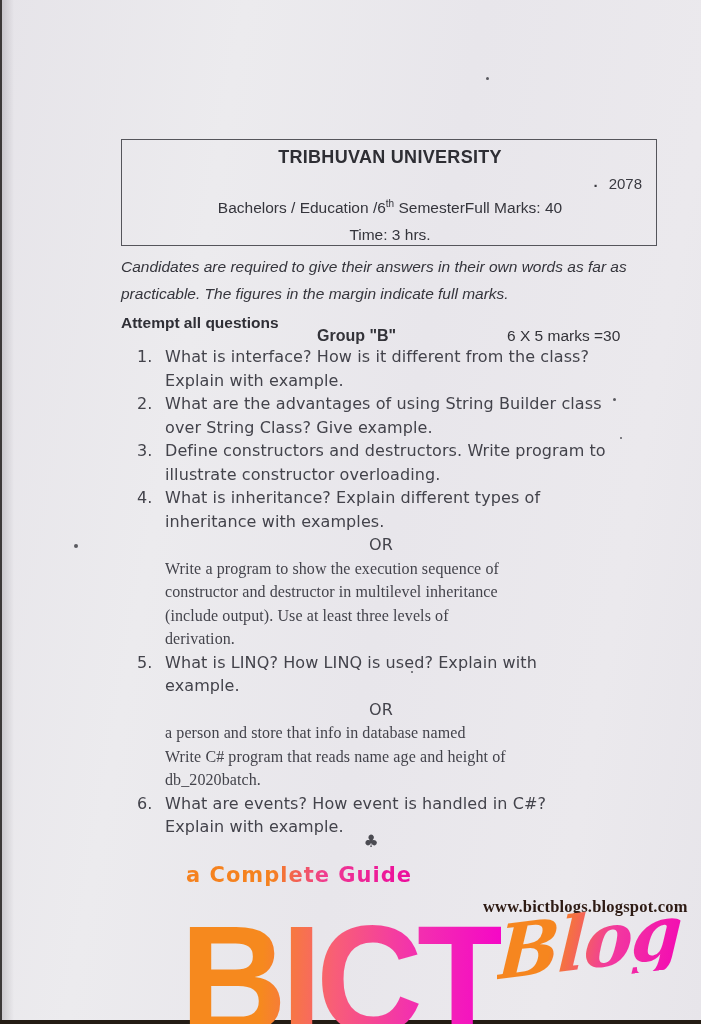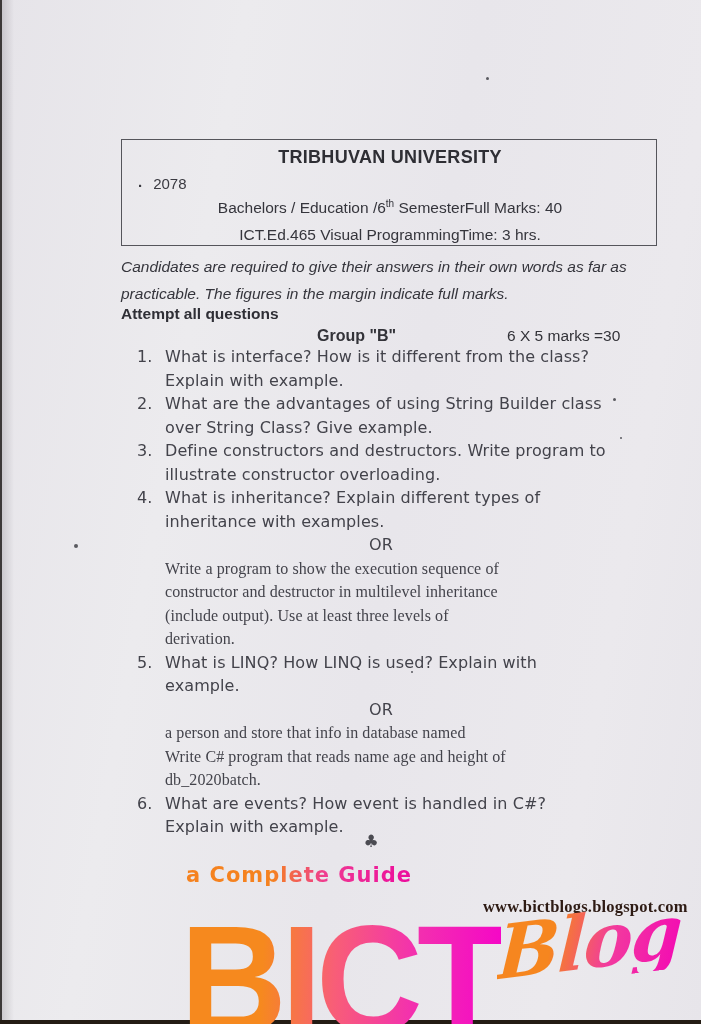--- a/index.html
+++ b/index.html
@@ -17,33 +17,33 @@
   .speck{position:absolute;background:#5a5a60;border-radius:50%;}
 
   
   .header-box{
     position:absolute;left:121px;top:139px;width:536px;height:107px;
     border:1.5px solid #55555b;box-sizing:border-box;
     font-family:"Liberation Sans",sans-serif;color:#333339;
     padding:7px 14px 10px 16px;
   }
   .hb-title{text-align:center;font-size:18px;font-weight:bold;letter-spacing:.3px;color:#2e2e34;}
-  .hb-year-row{text-align:left;font-size:15px;margin-top:7px;color:#3a3a41;}
+  .hb-year-row{text-align:right;font-size:15px;margin-top:7px;color:#3a3a41;}
   .hb-year-dot{display:inline-block;margin-right:11px;transform:translateY(-2px);font-weight:bold;}
   .hb-row{display:flex;justify-content:center;font-size:15.5px;margin-top:5px;line-height:22px;color:#35353c;}
   sup.th{font-size:10px;vertical-align:super;line-height:0;}
 
   
   .instructions{
     position:absolute;left:121px;top:253px;width:545px;
     font-family:"Liberation Sans",sans-serif;font-style:italic;
     font-size:15.5px;line-height:27px;color:#35353c;
   }
   .attempt{
-    position:absolute;left:121px;top:305px;
+    position:absolute;left:121px;top:314px;
     font-family:"Liberation Sans",sans-serif;font-weight:bold;
     font-size:15.5px;color:#2f2f36;
   }
   .group-row{position:absolute;left:121px;top:327px;width:545px;height:22px;
     font-family:"Liberation Sans",sans-serif;font-size:16px;color:#333339;}
   .group-label{position:absolute;left:196px;font-weight:bold;}
   .group-marks{position:absolute;left:386px;font-size:15.5px;}
 
   
   .questions{
@@ -106,21 +106,20 @@
   <div class="header-box">
     <div class="hb-title">TRIBHUVAN UNIVERSITY</div>
     <div class="hb-year-row">
       <span class="hb-year-dot">.</span><span>2078</span>
     </div>
     <div class="hb-row">
       <span><span>Bachelors / Education /6</span><sup class="th">th</sup><span> Semester</span></span>
       <span>Full Marks: 40</span>
     </div>
     <div class="hb-row">
-      <span>ICT.Ed.465 Visual Programming</span>
       <span>Time: 3 hrs.</span>
     </div>
   </div>
 
   <div class="instructions">
     <div>Candidates are required to give their answers in their own words as far as</div>
     <div>practicable. The figures in the margin indicate full marks.</div>
   </div>
 
   <div class="attempt">Attempt all questions</div>

